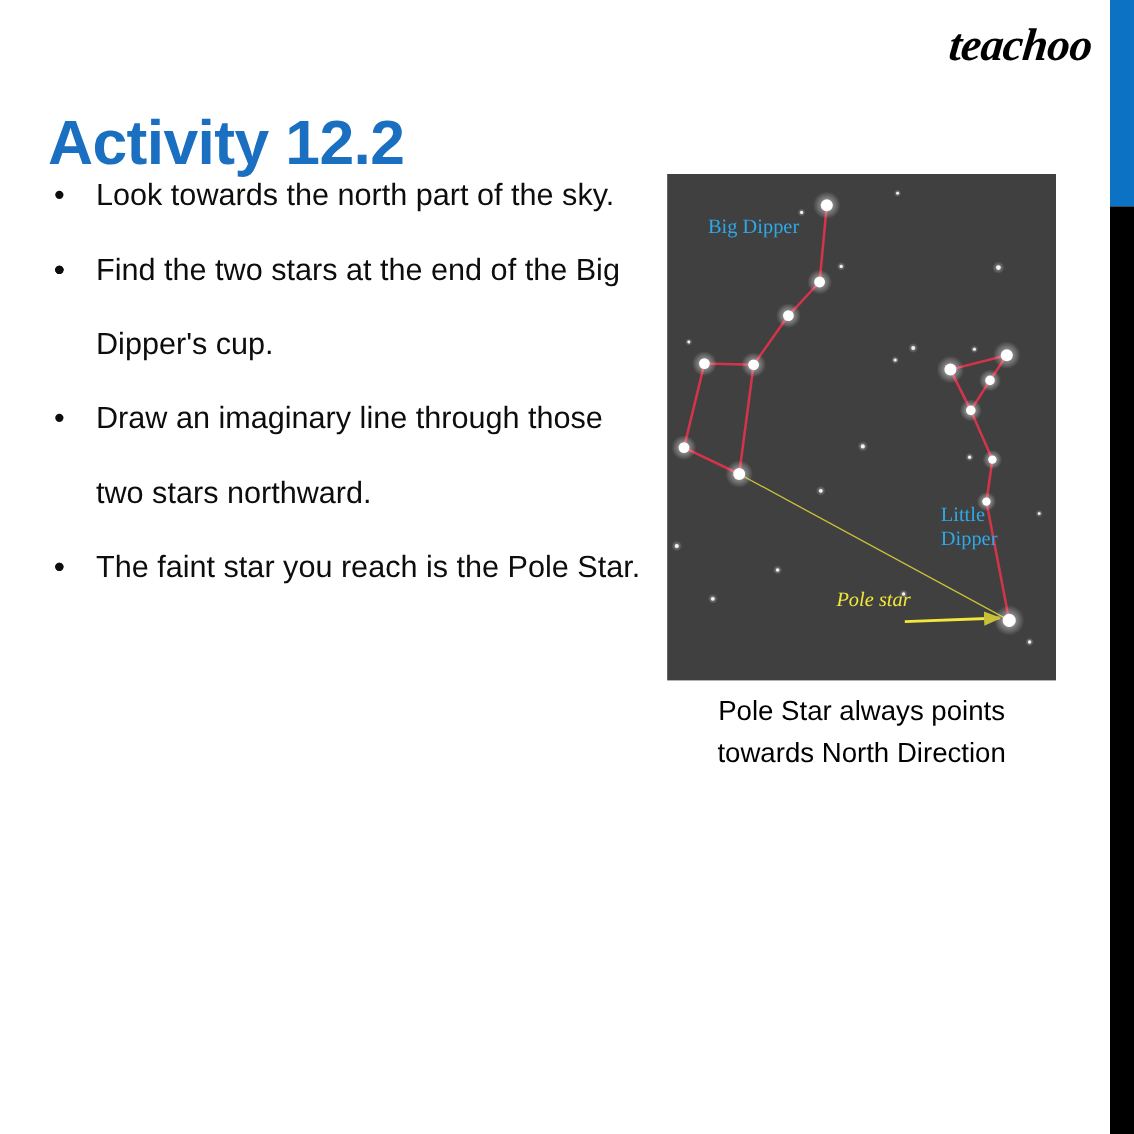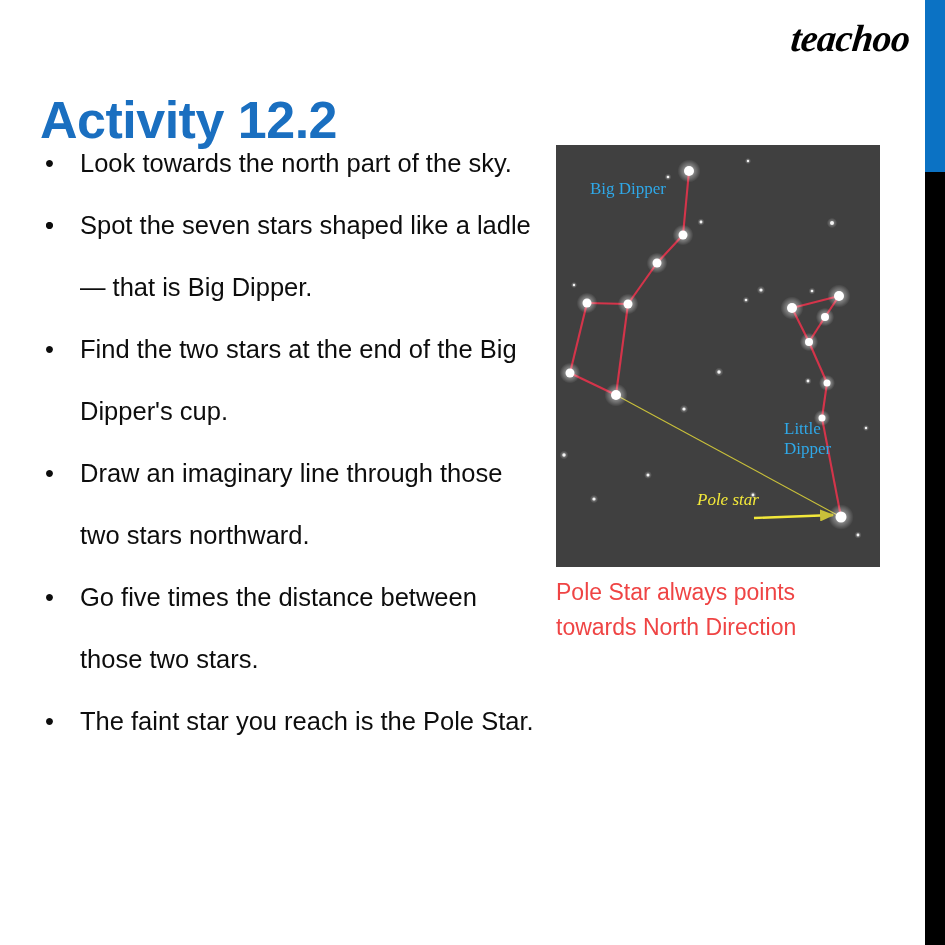--- a/index.html
+++ b/index.html
@@ -124,24 +124,24 @@
     top: 345px;
     font-family: "Liberation Serif", serif;
     font-style: italic;
     color: #F2E83A;
     font-size: 17px;
     white-space: nowrap;
   }
   #figure-caption {
     width: 324px;
     margin-top: 8px;
-    text-align: left;
+    text-align: center;
     font-size: 23px;
     line-height: 35px;
-    color: #ef4444;
+    color: #000000;
   }
 </style>
 </head>
 <body>
 
 <div id="edge-bar-blue"></div>
 <div id="edge-bar-black"></div>
 
 <div id="brand-logo">teachoo</div>
 
@@ -150,33 +150,31 @@
 <ul id="bullet-list">
   <li class="bullet-item">
     <span class="bullet-dot">•</span>
     <span>Look towards the north part of the sky.</span>
   </li>
   <li class="bullet-item">
     <span class="bullet-dot">•</span>
   </li>
   <li class="bullet-item">
     <span class="bullet-dot">•</span>
-    <span>Spot the seven stars shaped like a ladle — that is Big Dipper.</span>
   </li>
   <li class="bullet-item">
     <span class="bullet-dot">•</span>
     <span>Find the two stars at the end of the Big Dipper's cup.</span>
   </li>
   <li class="bullet-item">
     <span class="bullet-dot">•</span>
     <span>Draw an imaginary line through those two stars northward.</span>
   </li>
   <li class="bullet-item">
     <span class="bullet-dot">•</span>
-    <span>Go five times the distance between those two stars.</span>
   </li>
   <li class="bullet-item">
     <span class="bullet-dot">•</span>
     <span>The faint star you reach is the Pole Star.</span>
   </li>
 </ul>
 
 <div id="figure-block">
   <div id="star-chart">
     <svg id="star-chart-svg" width="324" height="396" viewBox="0 0 324 396">

